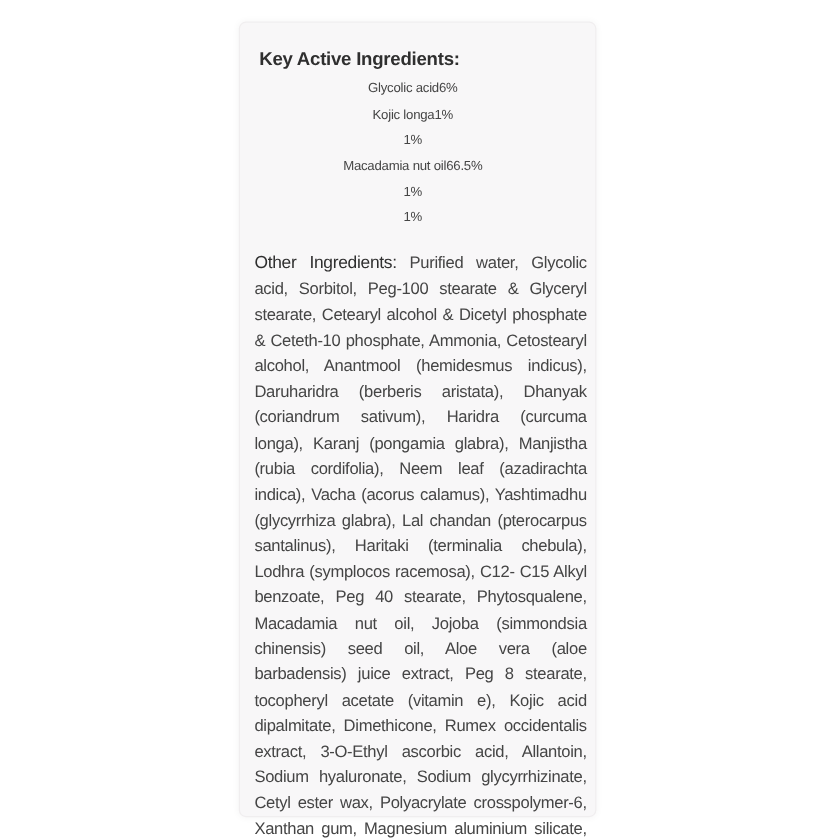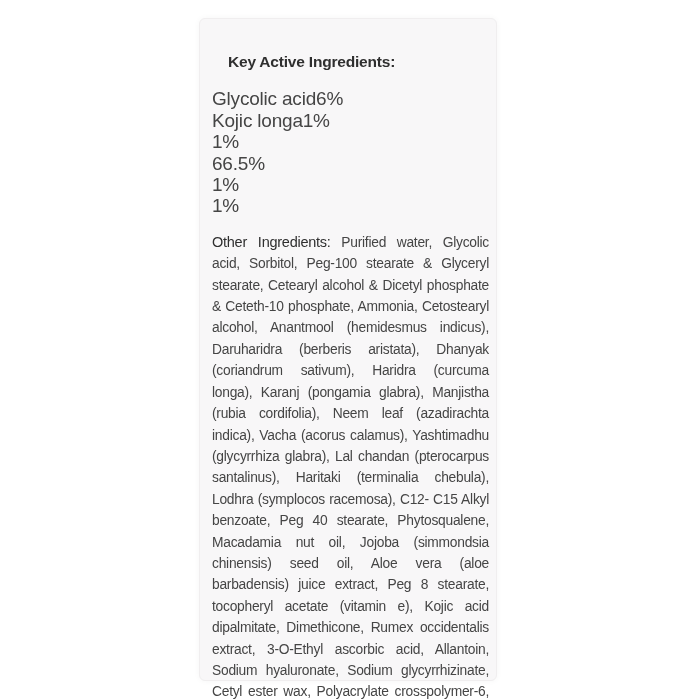--- a/index.html
+++ b/index.html
@@ -25,33 +25,33 @@
     height: 663px;
     box-sizing: border-box;
     background: #f8f7f8;
     border: 1px solid #f0eeef;
     border-radius: 6px;
     box-shadow: 0 0 6px rgba(0,0,0,0.04);
     padding: 16px 7px 10px 12px;
     color: #434343;
   }
   .key-title {
-    margin: 16px;
+    margin: 4px;
     font-size: 15.5px;
     font-weight: bold;
     color: #2f2f2f;
     line-height: 21.4px;
     letter-spacing: -0.2px;
   }
   .ing-row {
     display: flex;
-    justify-content: flex-start;
+    justify-content: center;
     align-items: baseline;
     line-height: 21.4px;
-    font-size: 19px;
+    font-size: 11px;
     letter-spacing: -0.2px;
     color: #454545;
   }
   .ing-name { white-space: nowrap; }
   .ing-val {
     text-align: right;
     padding-right: 13px;
     white-space: nowrap;
   }
   .other-para {
@@ -83,20 +83,21 @@
         <span class="ing-val">6%</span>
       </div>
       <div class="ing-row">
         <span class="ing-name">Kojic longa</span>
         <span class="ing-val">1%</span>
       </div>
       <div class="ing-row">
         <span class="ing-val">1%</span>
       </div>
       <div class="ing-row">
+        <span class="ing-name">Macadamia nut oil</span>
         <span class="ing-val">66.5%</span>
       </div>
       <div class="ing-row">
         <span class="ing-val">1%</span>
       </div>
       <div class="ing-row">
         <span class="ing-val">1%</span>
       </div>
     </div>
 

